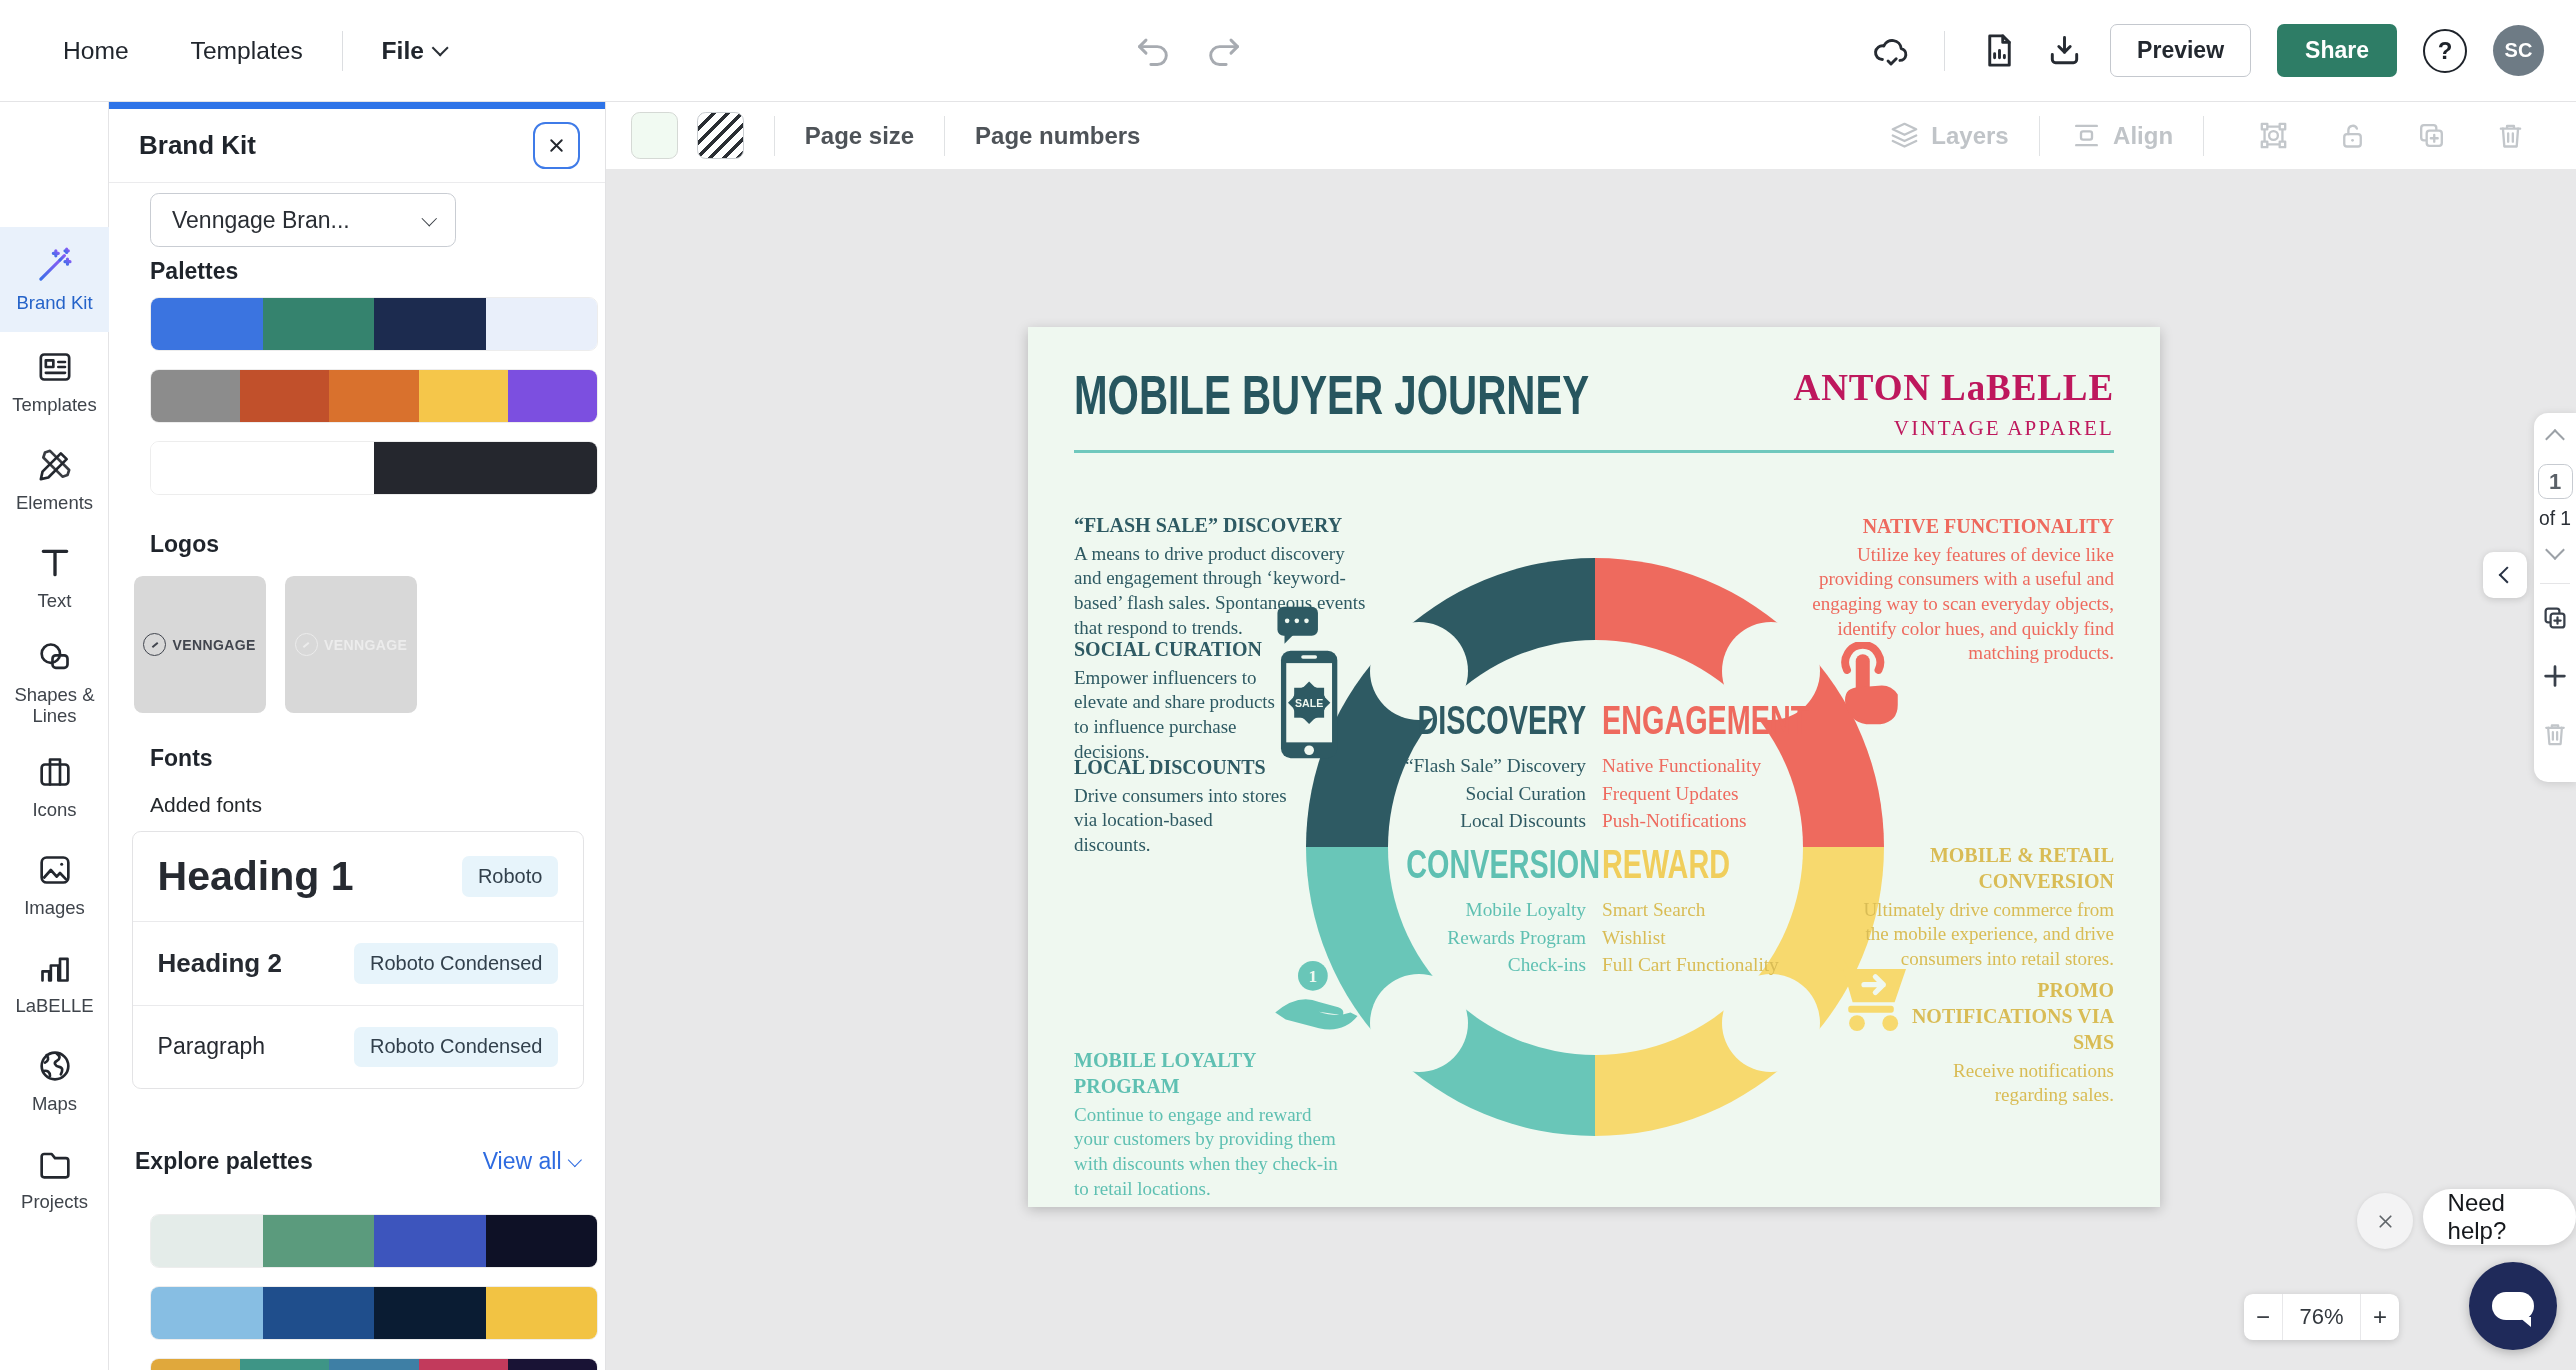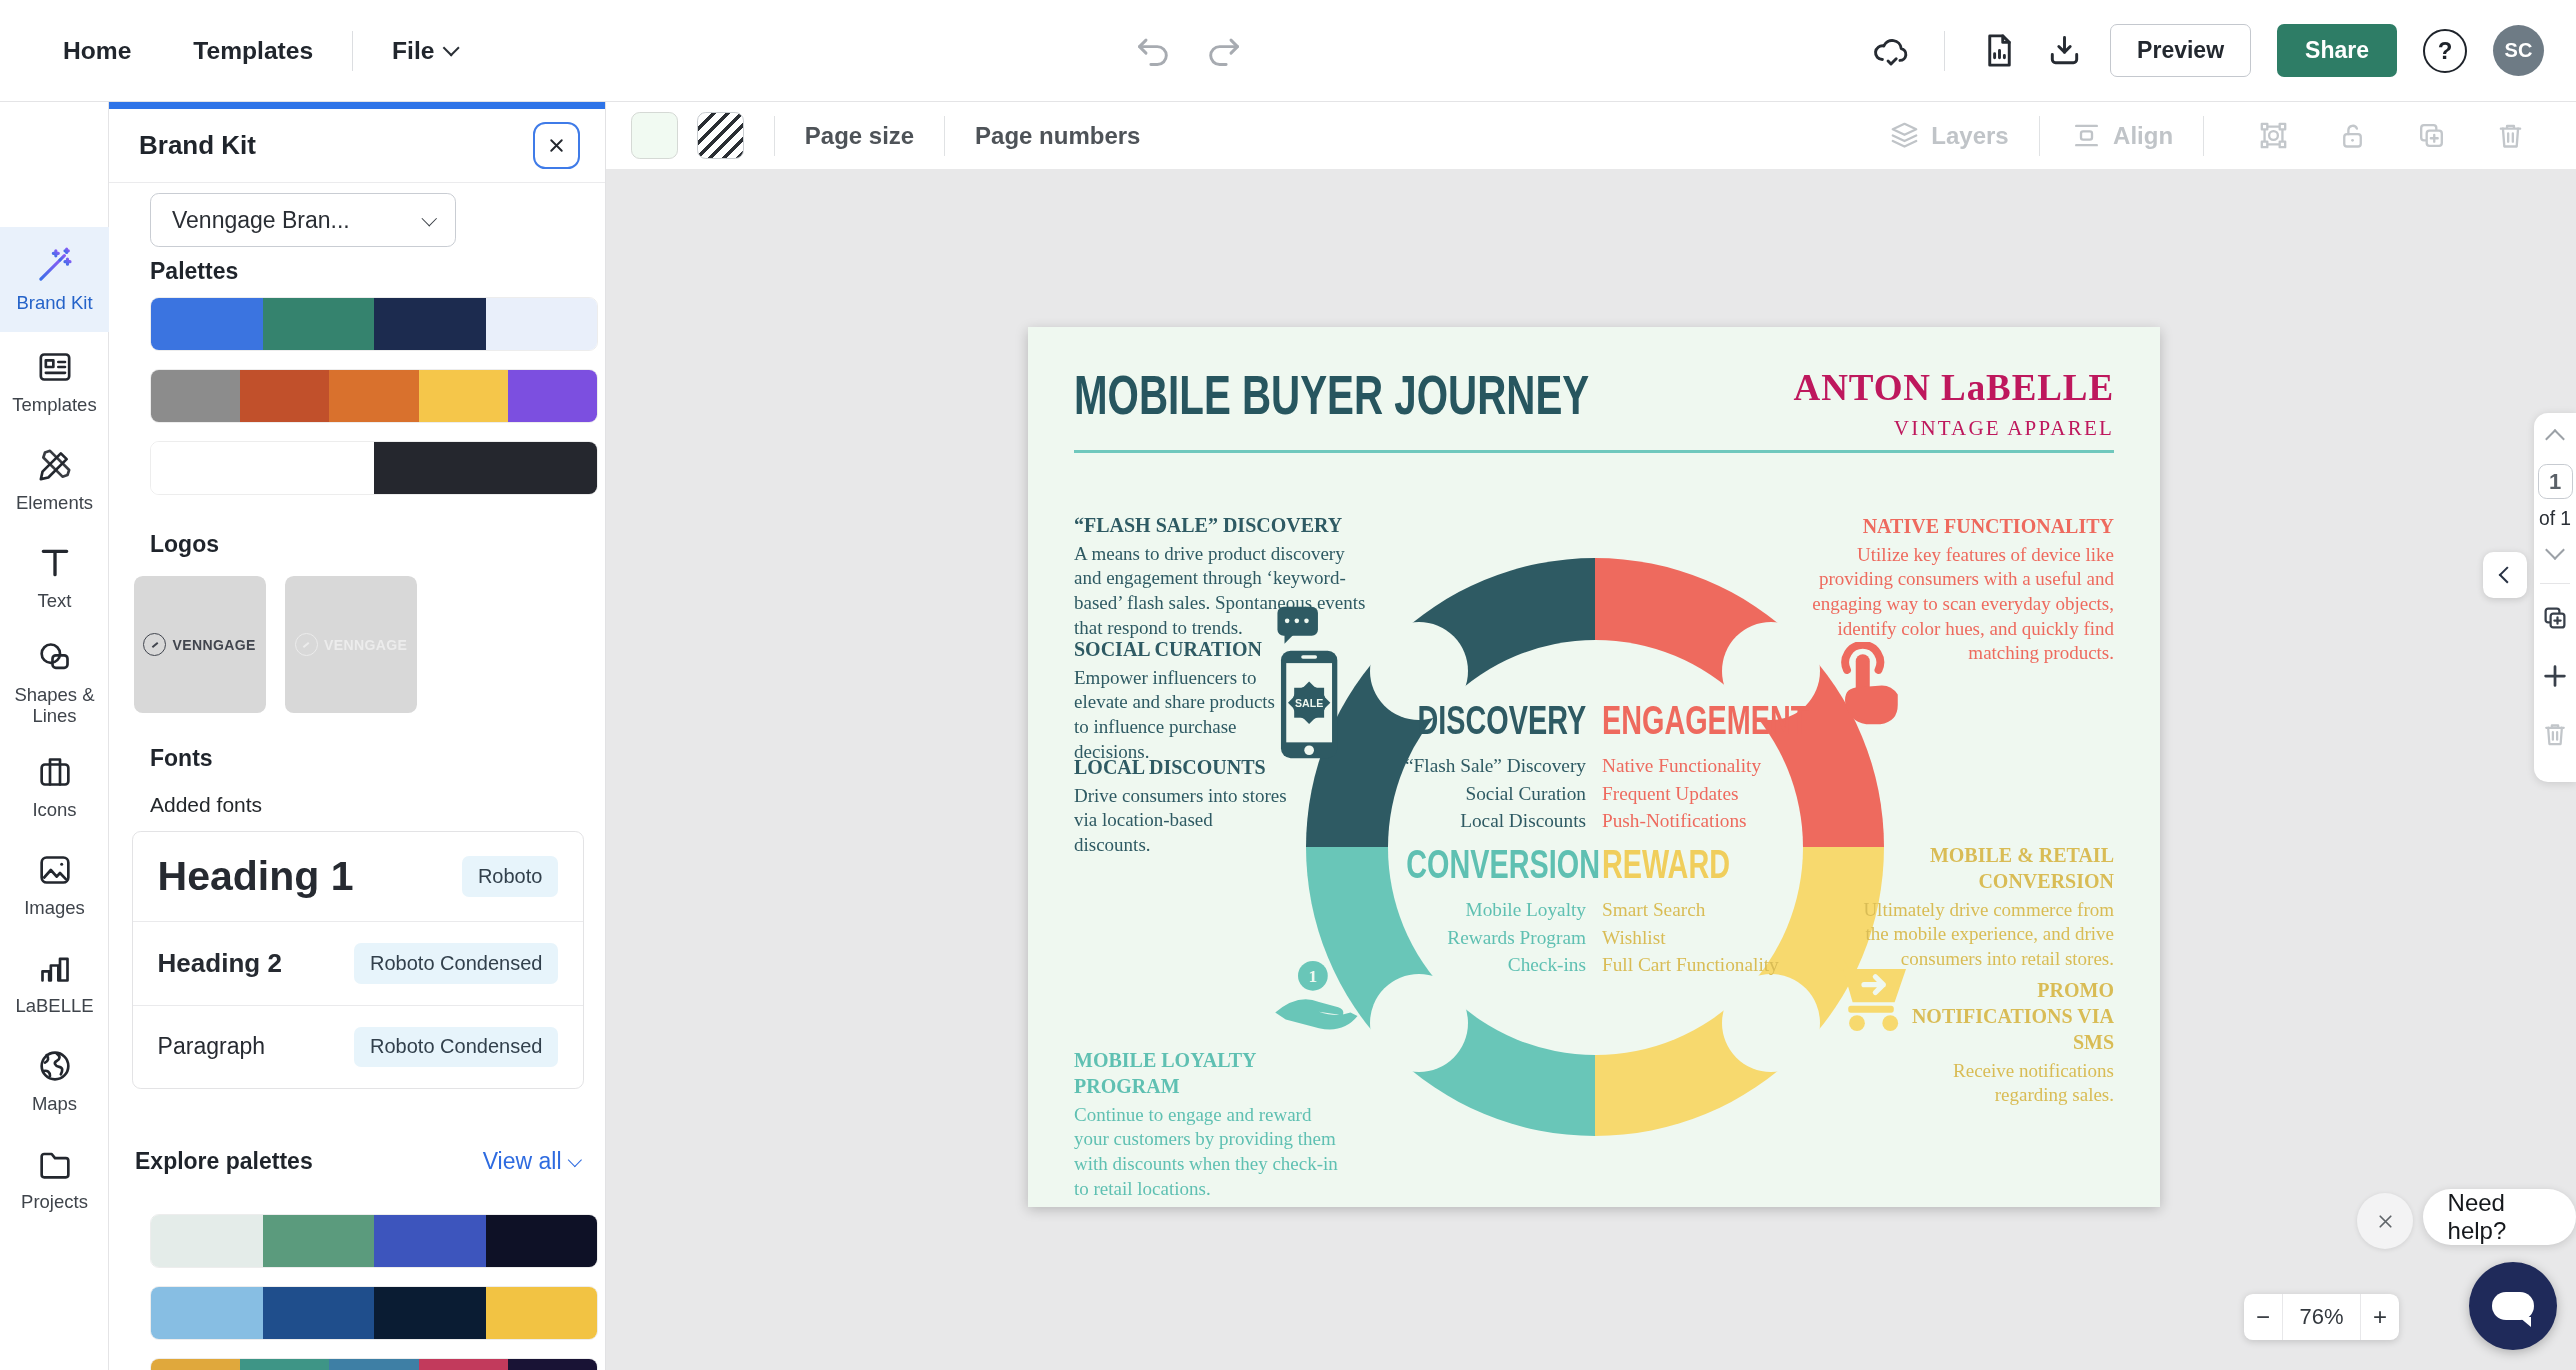--- a/index.html
+++ b/index.html
@@ -4,21 +4,21 @@
 <style>
   * { box-sizing: border-box; margin: 0; padding: 0; }
   html,body { width:2576px; height:1371px; }
   body { font-family: "Liberation Sans", sans-serif; background:#E8E8E9; }
   .app { position:relative; width:2576px; height:1371px; overflow:hidden; background:#E8E8E9; }
 
   
   .header { position:absolute; left:0; top:0; width:2576px; height:102px; background:#fff;
             border-bottom:0.9px solid #E4E4E6; display:flex; align-items:center; z-index:30; }
   .header .spacer { flex:1; }
-  .nav-link { font-size:24.6px; font-weight:700; color:#21262D; margin-left:63px; cursor:pointer; }
+  .nav-link { font-size:24.6px; font-weight:400; color:#21262D; margin-left:63px; cursor:pointer; }
   .vdiv { width:0.9px; height:40px; background:#DCDEE1; margin:0 39px; }
   .file-menu { display:flex; align-items:center; gap:10.5px; font-size:24.6px; font-weight:700; color:#21262D; }
   .chev { width:12.3px; height:12.3px; border-right:2.2px solid #2A2F36; border-bottom:2.2px solid #2A2F36;
           transform:rotate(45deg); margin-top:-5.3px; }
   .doc-title-input { margin-left:35px; width:358px; height:51px; border:1.3px solid #C4C8CE; border-radius:7px;
           padding:0 21px; font-size:23px; color:#2F343B; font-family:"Liberation Sans",sans-serif; background:#fff; }
   .undo-redo { position:absolute; left:1133px; top:32px; display:flex; gap:33px; color:#A7ABB1; }
   .hicon { width:39px; height:39px; }
   .hicon svg { width:100%; height:100%; stroke:currentColor; fill:none; stroke-width:1.8; stroke-linecap:round; stroke-linejoin:round; }
   .header-right { display:flex; align-items:center; margin-right:32px; gap:26px; color:#262B32; }

